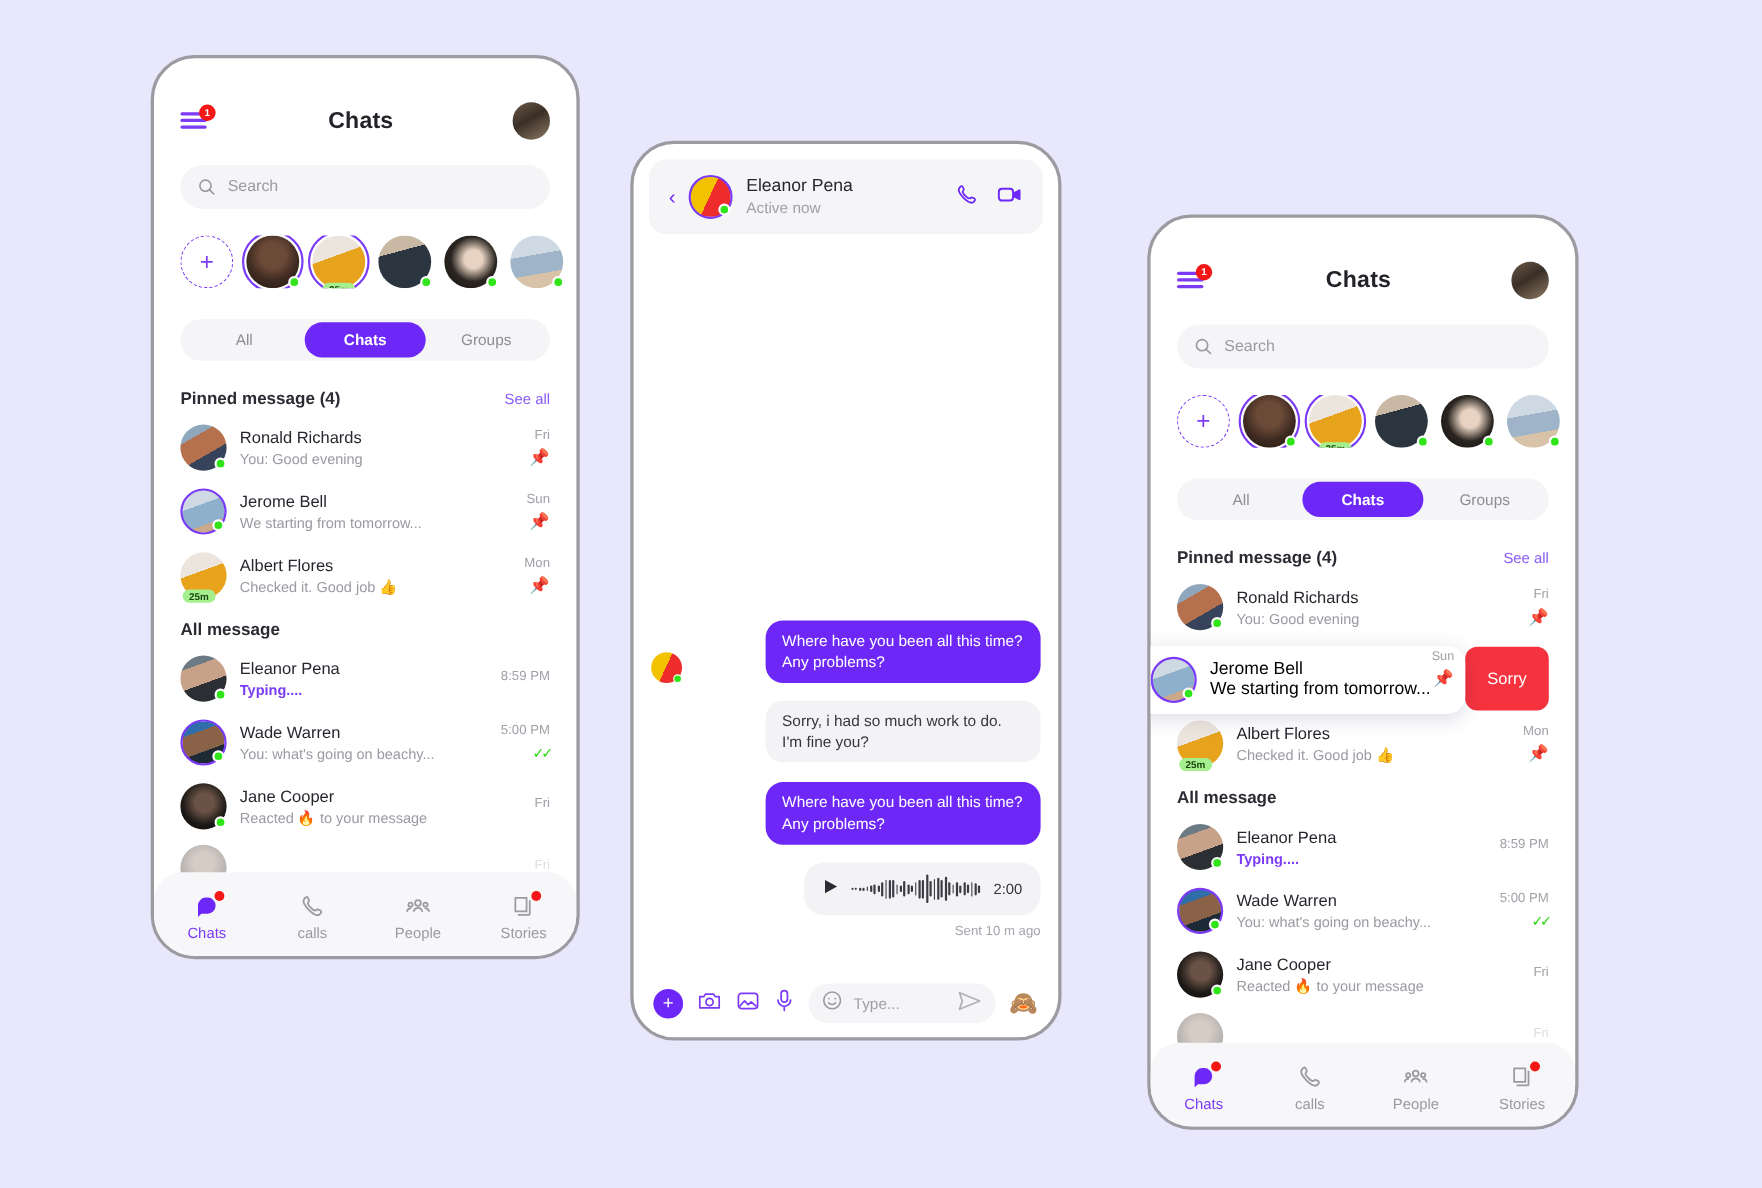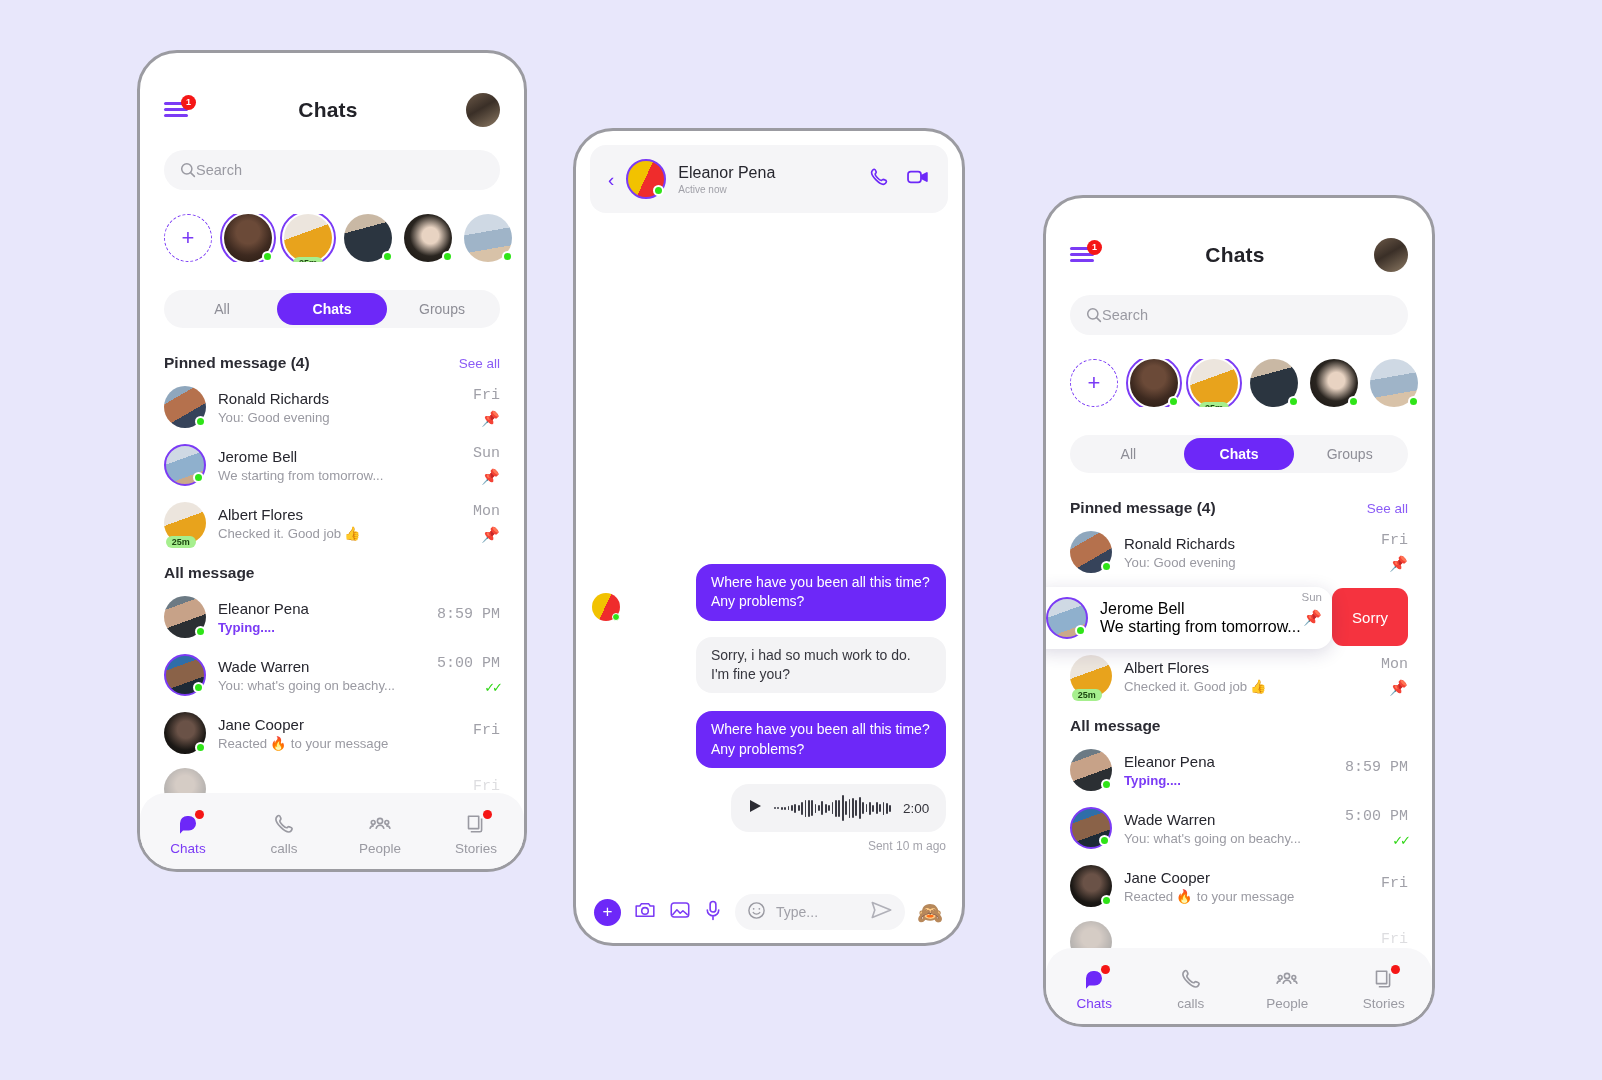--- a/index.html
+++ b/index.html
@@ -38,21 +38,21 @@
   .page-title{ font-size:21px; font-weight:700; color:#222228; letter-spacing:.2px;}
 
   .avatar{ border-radius:50%; background-size:cover; background-position:center; position:relative; flex:0 0 auto;}
   .dot-online{
     position:absolute; right:0px; bottom:1px; width:11px;height:11px;border-radius:50%;
     background:#2fe418; border:2px solid #fff;
   }
 
   
   .search-bar{
-    display:flex; align-items:center; gap:0;
+    display:flex; align-items:center; gap:11px;
     background:#f5f5f7; border-radius:22px; height:40px; padding:0 16px;text-align:right;
   }
   .search-bar .ph{ color:#9a9aa2; font-size:14.5px;}
   
   .stories{ display:flex; align-items:center; gap:12px; overflow:hidden;}
   .add-story{
     width:48px;height:48px;border-radius:50%;
     border:1.8px dashed #7b3bf5;
     display:flex;align-items:center;justify-content:center;
     color:#7b3bf5; font-size:22px; line-height:0; flex:0 0 auto;
@@ -80,21 +80,21 @@
   .section-title{ font-size:15.5px; font-weight:600; color:#2b2b33;}
   .see-all{ font-size:13.5px; color:#8b5cf6;}
 
   
   .chat-row{ display:flex; align-items:center; gap:12px; }
   .chat-row .meta{ flex:1; min-width:0;}
   .chat-row .nm{ font-size:15px; color:#26262e; margin-bottom:3px;}
   .chat-row .sub{ font-size:13.2px; color:#9a9aa2; white-space:nowrap; overflow:hidden; text-overflow:ellipsis;}
   .chat-row .sub.typing{ color:#7b3bf5; font-weight:700;}
   .chat-row .right{ text-align:right; min-width:52px;}
-  .chat-row .tm{ font-size:15px; color:#a0a0a8; display:block; margin-bottom:6px;font-family:Liberation Mono, monospace;}
+  .chat-row .tm{ font-size:12px; color:#a0a0a8; display:block; margin-bottom:6px;}
   .pin-ic{ color:#5b2be0; font-size:15px; line-height:1;}
   .ticks{ color:#2fd615; font-size:13px; letter-spacing:-3px;}
 
   
   .bottom-nav{
     position:absolute; left:0; right:0; bottom:0; height:76px;
     background:#f7f7f9; border-radius:26px 26px 0 0;
     display:flex; align-items:center; justify-content:space-around; padding-top:6px;
   }
   .nav-item{ text-align:center; width:25%; }
@@ -103,21 +103,21 @@
   .nav-item.active .nav-lbl{ color:#7b3bf5;}
   .red-dot{ position:absolute; right:-4px; top:-2px; width:9px;height:9px;border-radius:50%;background:#f51616;}
 
   
   .chat-top{
     margin:14px 14px 0 14px; background:#f5f5f7; border-radius:16px;
     height:68px; display:flex; align-items:center; gap:12px; padding:0 18px;
   }
   .back-chev{ color:#6d28f8; font-size:19px; line-height:1;}
   .ct-name{ font-size:16px; color:#26262e; margin-bottom:2px;}
-  .ct-status{ font-size:10px; color:#a0a0a8;}
+  .ct-status{ font-size:14px; color:#a0a0a8;}
   .ct-icons{ margin-left:auto; display:flex; align-items:center; gap:16px;}
 
   .msg-area{ position:absolute; left:0; right:0; top:98px; bottom:62px; padding:0 16px;}
   .bubble{ border-radius:16px; padding:9px 15px; font-size:14px; line-height:1.38; max-width:250px;}
   .b-out{ background:#6d28f8; color:#fff;}
   .b-in { background:#f3f3f5; color:#36363e;}
   .row-msg{ display:flex; align-items:flex-end; gap:9px; }
   .mini-av{ width:28px;height:28px;border-radius:50%;background-size:cover;background-position:center;position:relative;flex:0 0 auto;}
   .mini-av .d{ position:absolute;right:0;bottom:0;width:8px;height:8px;border-radius:50%;background:#2fe418;border:1.5px solid #fff;}
 

